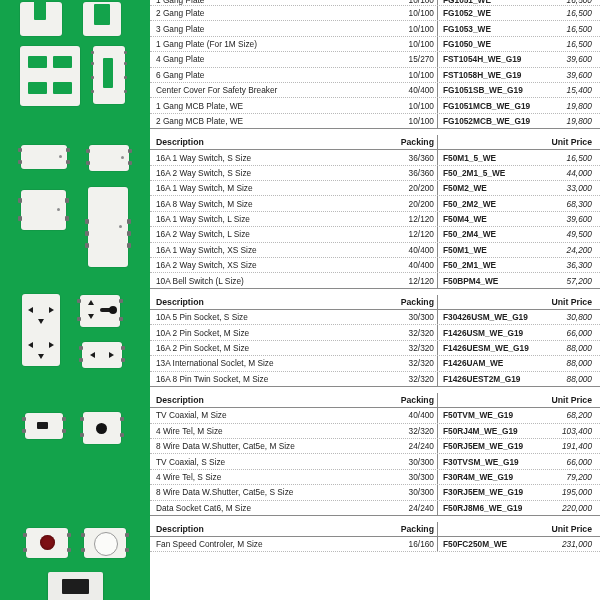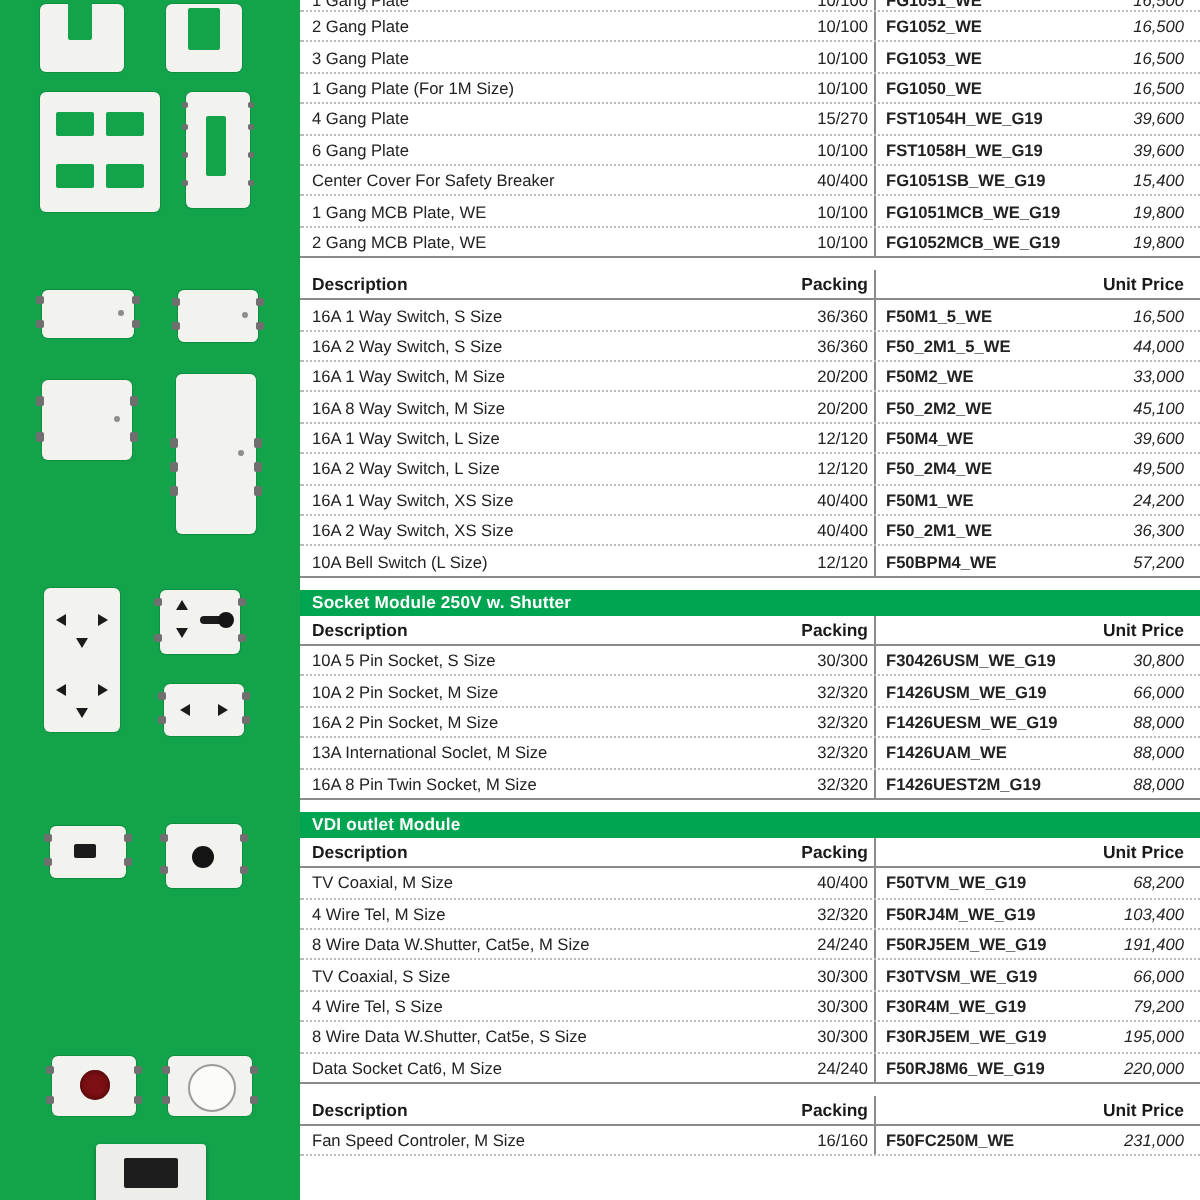--- a/index.html
+++ b/index.html
@@ -442,21 +442,21 @@
             <span class="c-desc">16A 1 Way Switch, M Size</span>
             <span class="c-pack">20/200</span>
             <span class="c-ref">F50M2_WE</span>
             <span class="c-price">33,000</span>
             <div class="vdiv"></div>
           </div>
           <div class="row">
             <span class="c-desc">16A 8 Way Switch, M Size</span>
             <span class="c-pack">20/200</span>
             <span class="c-ref">F50_2M2_WE</span>
-            <span class="c-price">45,100</span>
+            <span class="c-price">68,300</span>
             <div class="vdiv"></div>
           </div>
           <div class="row">
             <span class="c-desc">16A 1 Way Switch, L Size</span>
             <span class="c-pack">12/120</span>
             <span class="c-ref">F50M4_WE</span>
             <span class="c-price">39,600</span>
             <div class="vdiv"></div>
           </div>
           <div class="row">
@@ -478,139 +478,137 @@
             <span class="c-pack">40/400</span>
             <span class="c-ref">F50_2M1_WE</span>
             <span class="c-price">36,300</span>
             <div class="vdiv"></div>
           </div>
           <div class="row last">
             <span class="c-desc">10A Bell Switch (L Size)</span>
             <span class="c-pack">12/120</span>
             <span class="c-ref">F50BPM4_WE</span>
             <span class="c-price">57,200</span>
-            <div class="vdiv"></div>
-          </div>
-          <div class="sec-foot"></div>
-        </div>
-        <div class="section">
-          <div class="sec-head">Socket Module 250V w. Shutter</div>
-          <div class="col-head">
-            <span class="c-desc">Description</span>
-            <span class="c-pack">Packing</span>
-            <span class="c-ref" style="left:315px;">Reference</span>
-            <span class="c-price" style="font-style:normal;">Unit Price</span>
-            <div class="vdiv"></div>
-          </div>
-          <div class="row">
-            <span class="c-desc">10A 5 Pin  Socket, S Size</span>
-            <span class="c-pack">30/300</span>
-            <span class="c-ref">F30426USM_WE_G19</span>
-            <span class="c-price">30,800</span>
-            <div class="vdiv"></div>
-          </div>
-          <div class="row">
-            <span class="c-desc">10A 2 Pin  Socket, M Size</span>
-            <span class="c-pack">32/320</span>
-            <span class="c-ref">F1426USM_WE_G19</span>
-            <span class="c-price">66,000</span>
-            <div class="vdiv"></div>
-          </div>
-          <div class="row">
-            <span class="c-desc">16A 2 Pin  Socket, M Size</span>
-            <span class="c-pack">32/320</span>
-            <span class="c-ref">F1426UESM_WE_G19</span>
-            <span class="c-price">88,000</span>
-            <div class="vdiv"></div>
-          </div>
-          <div class="row">
-            <span class="c-desc">13A International Soclet, M Size</span>
-            <span class="c-pack">32/320</span>
-            <span class="c-ref">F1426UAM_WE</span>
-            <span class="c-price">88,000</span>
-            <div class="vdiv"></div>
-          </div>
-          <div class="row last">
-            <span class="c-desc">16A 8 Pin Twin  Socket, M Size</span>
-            <span class="c-pack">32/320</span>
-            <span class="c-ref">F1426UEST2M_G19</span>
-            <span class="c-price">88,000</span>
-            <div class="vdiv"></div>
-          </div>
-          <div class="sec-foot"></div>
-        </div>
-        <div class="section">
-          <div class="sec-head">VDI outlet Module</div>
-          <div class="col-head">
-            <span class="c-desc">Description</span>
-            <span class="c-pack">Packing</span>
-            <span class="c-ref" style="left:315px;">Reference</span>
-            <span class="c-price" style="font-style:normal;">Unit Price</span>
-            <div class="vdiv"></div>
-          </div>
-          <div class="row">
-            <span class="c-desc">TV Coaxial, M Size</span>
-            <span class="c-pack">40/400</span>
-            <span class="c-ref">F50TVM_WE_G19</span>
-            <span class="c-price">68,200</span>
-            <div class="vdiv"></div>
-          </div>
-          <div class="row">
-            <span class="c-desc">4 Wire Tel, M Size</span>
-            <span class="c-pack">32/320</span>
-            <span class="c-ref">F50RJ4M_WE_G19</span>
-            <span class="c-price">103,400</span>
-            <div class="vdiv"></div>
-          </div>
-          <div class="row">
-            <span class="c-desc">8 Wire Data W.Shutter, Cat5e, M Size</span>
-            <span class="c-pack">24/240</span>
-            <span class="c-ref">F50RJ5EM_WE_G19</span>
-            <span class="c-price">191,400</span>
-            <div class="vdiv"></div>
-          </div>
-          <div class="row">
-            <span class="c-desc">TV Coaxial, S Size</span>
-            <span class="c-pack">30/300</span>
-            <span class="c-ref">F30TVSM_WE_G19</span>
-            <span class="c-price">66,000</span>
-            <div class="vdiv"></div>
-          </div>
-          <div class="row">
-            <span class="c-desc">4 Wire Tel, S Size</span>
-            <span class="c-pack">30/300</span>
-            <span class="c-ref">F30R4M_WE_G19</span>
-            <span class="c-price">79,200</span>
-            <div class="vdiv"></div>
-          </div>
-          <div class="row">
-            <span class="c-desc">8 Wire Data W.Shutter, Cat5e, S Size</span>
-            <span class="c-pack">30/300</span>
-            <span class="c-ref">F30RJ5EM_WE_G19</span>
-            <span class="c-price">195,000</span>
-            <div class="vdiv"></div>
-          </div>
-          <div class="row last">
-            <span class="c-desc">Data Socket Cat6, M Size</span>
-            <span class="c-pack">24/240</span>
-            <span class="c-ref">F50RJ8M6_WE_G19</span>
-            <span class="c-price">220,000</span>
             <div class="vdiv"></div>
           </div>
           <div class="sec-foot"></div>
         </div>
         <div class="section">
           <div class="col-head">
             <span class="c-desc">Description</span>
             <span class="c-pack">Packing</span>
             <span class="c-ref" style="left:315px;">Reference</span>
             <span class="c-price" style="font-style:normal;">Unit Price</span>
             <div class="vdiv"></div>
           </div>
           <div class="row">
+            <span class="c-desc">10A 5 Pin  Socket, S Size</span>
+            <span class="c-pack">30/300</span>
+            <span class="c-ref">F30426USM_WE_G19</span>
+            <span class="c-price">30,800</span>
+            <div class="vdiv"></div>
+          </div>
+          <div class="row">
+            <span class="c-desc">10A 2 Pin  Socket, M Size</span>
+            <span class="c-pack">32/320</span>
+            <span class="c-ref">F1426USM_WE_G19</span>
+            <span class="c-price">66,000</span>
+            <div class="vdiv"></div>
+          </div>
+          <div class="row">
+            <span class="c-desc">16A 2 Pin  Socket, M Size</span>
+            <span class="c-pack">32/320</span>
+            <span class="c-ref">F1426UESM_WE_G19</span>
+            <span class="c-price">88,000</span>
+            <div class="vdiv"></div>
+          </div>
+          <div class="row">
+            <span class="c-desc">13A International Soclet, M Size</span>
+            <span class="c-pack">32/320</span>
+            <span class="c-ref">F1426UAM_WE</span>
+            <span class="c-price">88,000</span>
+            <div class="vdiv"></div>
+          </div>
+          <div class="row last">
+            <span class="c-desc">16A 8 Pin Twin  Socket, M Size</span>
+            <span class="c-pack">32/320</span>
+            <span class="c-ref">F1426UEST2M_G19</span>
+            <span class="c-price">88,000</span>
+            <div class="vdiv"></div>
+          </div>
+          <div class="sec-foot"></div>
+        </div>
+        <div class="section">
+          <div class="col-head">
+            <span class="c-desc">Description</span>
+            <span class="c-pack">Packing</span>
+            <span class="c-ref" style="left:315px;">Reference</span>
+            <span class="c-price" style="font-style:normal;">Unit Price</span>
+            <div class="vdiv"></div>
+          </div>
+          <div class="row">
+            <span class="c-desc">TV Coaxial, M Size</span>
+            <span class="c-pack">40/400</span>
+            <span class="c-ref">F50TVM_WE_G19</span>
+            <span class="c-price">68,200</span>
+            <div class="vdiv"></div>
+          </div>
+          <div class="row">
+            <span class="c-desc">4 Wire Tel, M Size</span>
+            <span class="c-pack">32/320</span>
+            <span class="c-ref">F50RJ4M_WE_G19</span>
+            <span class="c-price">103,400</span>
+            <div class="vdiv"></div>
+          </div>
+          <div class="row">
+            <span class="c-desc">8 Wire Data W.Shutter, Cat5e, M Size</span>
+            <span class="c-pack">24/240</span>
+            <span class="c-ref">F50RJ5EM_WE_G19</span>
+            <span class="c-price">191,400</span>
+            <div class="vdiv"></div>
+          </div>
+          <div class="row">
+            <span class="c-desc">TV Coaxial, S Size</span>
+            <span class="c-pack">30/300</span>
+            <span class="c-ref">F30TVSM_WE_G19</span>
+            <span class="c-price">66,000</span>
+            <div class="vdiv"></div>
+          </div>
+          <div class="row">
+            <span class="c-desc">4 Wire Tel, S Size</span>
+            <span class="c-pack">30/300</span>
+            <span class="c-ref">F30R4M_WE_G19</span>
+            <span class="c-price">79,200</span>
+            <div class="vdiv"></div>
+          </div>
+          <div class="row">
+            <span class="c-desc">8 Wire Data W.Shutter, Cat5e, S Size</span>
+            <span class="c-pack">30/300</span>
+            <span class="c-ref">F30RJ5EM_WE_G19</span>
+            <span class="c-price">195,000</span>
+            <div class="vdiv"></div>
+          </div>
+          <div class="row last">
+            <span class="c-desc">Data Socket Cat6, M Size</span>
+            <span class="c-pack">24/240</span>
+            <span class="c-ref">F50RJ8M6_WE_G19</span>
+            <span class="c-price">220,000</span>
+            <div class="vdiv"></div>
+          </div>
+          <div class="sec-foot"></div>
+        </div>
+        <div class="section">
+          <div class="col-head">
+            <span class="c-desc">Description</span>
+            <span class="c-pack">Packing</span>
+            <span class="c-ref" style="left:315px;">Reference</span>
+            <span class="c-price" style="font-style:normal;">Unit Price</span>
+            <div class="vdiv"></div>
+          </div>
+          <div class="row">
             <span class="c-desc">Fan Speed Controler, M Size</span>
             <span class="c-pack">16/160</span>
             <span class="c-ref">F50FC250M_WE</span>
             <span class="c-price">231,000</span>
             <div class="vdiv"></div>
           </div>
         </div>
       </div>
   </div>
 </div>

